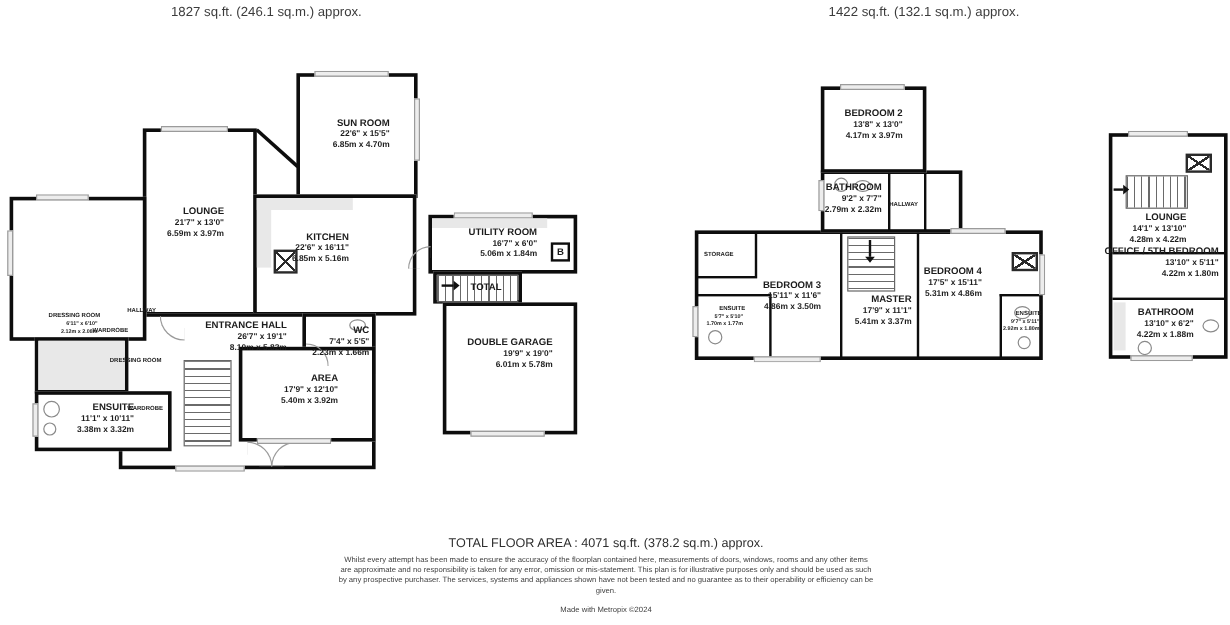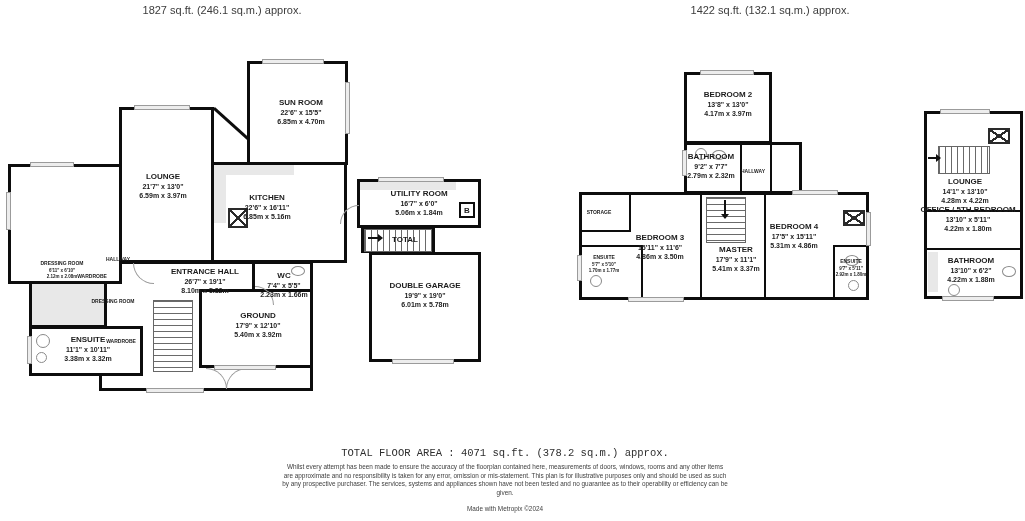--- a/index.html
+++ b/index.html
@@ -14,35 +14,35 @@
   .st-v{position:absolute;border:1px solid #666;background:repeating-linear-gradient(180deg,#6a6a6a 0 1px,#fff 1px 6px);z-index:2;}
   .st-h{position:absolute;border:1px solid #666;background:repeating-linear-gradient(90deg,#6a6a6a 0 1px,#fff 1px 6px);z-index:2;}
   .xb{position:absolute;border:2px solid #2a2a2a;box-sizing:border-box;z-index:2;background:
       linear-gradient(to top right,transparent calc(50% - 1px),#2a2a2a calc(50% - 1px) calc(50% + 1px),transparent calc(50% + 1px)),
       linear-gradient(to bottom right,transparent calc(50% - 1px),#2a2a2a calc(50% - 1px) calc(50% + 1px),transparent calc(50% + 1px));}
   .dr{position:absolute;border:1px solid #9a9a9a;z-index:2;}
   .dr.tl{border-radius:100% 0 0 0;border-right:none;border-bottom:none;}
   .dr.tr{border-radius:0 100% 0 0;border-left:none;border-bottom:none;}
   .dr.bl{border-radius:0 0 0 100%;border-right:none;border-top:none;}
   .fx{position:absolute;border:1px solid #8a8a8a;border-radius:50%;background:#fff;z-index:2;}
-  .lbl{position:absolute;transform:translate(-50%,-50%);text-align:center;white-space:nowrap;line-height:1.3;z-index:5;}
+  .lbl{position:absolute;transform:translate(-50%,-50%);text-align:right;white-space:nowrap;line-height:1.3;z-index:5;}
   .lbl .nm{display:block;font-size:8px;font-weight:700;}
   .lbl .dm{display:block;font-size:7px;font-weight:700;}
   .lbl.tiny .nm{font-size:5px;}
   .lbl.tiny .dm{font-size:5px;transform:scale(.9);}
   .sl{position:absolute;transform:translate(-50%,-50%);font-size:5px;font-weight:700;white-space:nowrap;z-index:5;}
   .sl.md{font-size:8px;}
   .title{position:absolute;transform:translateX(-50%);text-align:center;color:#3c3c3c;z-index:5;}
   .title .t1{font-size:12px;display:block;}
   .title .t2{font-size:11px;display:block;}
   .ar{position:absolute;height:2px;background:#111;z-index:4;}
   .ar::after{content:'';position:absolute;right:-5px;top:-3px;border-left:5px solid #111;border-top:4px solid transparent;border-bottom:4px solid transparent;}
   .ar-d{position:absolute;width:2px;background:#111;z-index:4;}
   .ar-d::after{content:'';position:absolute;bottom:-5px;left:-3px;border-top:5px solid #111;border-left:4px solid transparent;border-right:4px solid transparent;}
-  .footer-total{position:absolute;left:505px;transform:translateX(-50%);font-size:10.5px;color:#2e2e2e;white-space:nowrap;z-index:5;font-family:Liberation Mono, monospace;}
+  .footer-total{position:absolute;left:505px;transform:translateX(-50%);font-size:10.5px;color:#2e2e2e;white-space:nowrap;z-index:5;}
   .footer-disc{position:absolute;left:505px;transform:translateX(-50%);width:446px;font-size:6.4px;line-height:1.33;text-align:center;color:#3e3e3e;z-index:5;}
   .footer-credit{position:absolute;left:505px;transform:translateX(-50%);font-size:6.4px;color:#3e3e3e;white-space:nowrap;z-index:5;}
 </style>
 </head>
 <body>
 
 <div class="canvas">
 
   <div class="title" style="left:222px;top:4px">
     <span class="t2">1827 sq.ft. (246.1 sq.m.) approx.</span>
@@ -119,21 +119,21 @@
     <span class="nm">ENTRANCE HALL</span>
     <span class="dm">26'7" x 19'1"</span>
     <span class="dm">8.10m x 5.82m</span>
   </div>
   <div class="lbl" style="left:284px;top:285px">
     <span class="nm">WC</span>
     <span class="dm">7'4" x 5'5"</span>
     <span class="dm">2.23m x 1.66m</span>
   </div>
   <div class="lbl" style="left:258px;top:325px">
-    <span class="nm">GROUND</span>
+    <span class="nm">AREA</span>
     <span class="dm">17'9" x 12'10"</span>
     <span class="dm">5.40m x 3.92m</span>
   </div>
   <div class="lbl" style="left:425px;top:295px">
     <span class="nm">DOUBLE GARAGE</span>
     <span class="dm">19'9" x 19'0"</span>
     <span class="dm">6.01m x 5.78m</span>
   </div>
   <div class="lbl" style="left:88px;top:349px">
     <span class="nm">ENSUITE</span>

